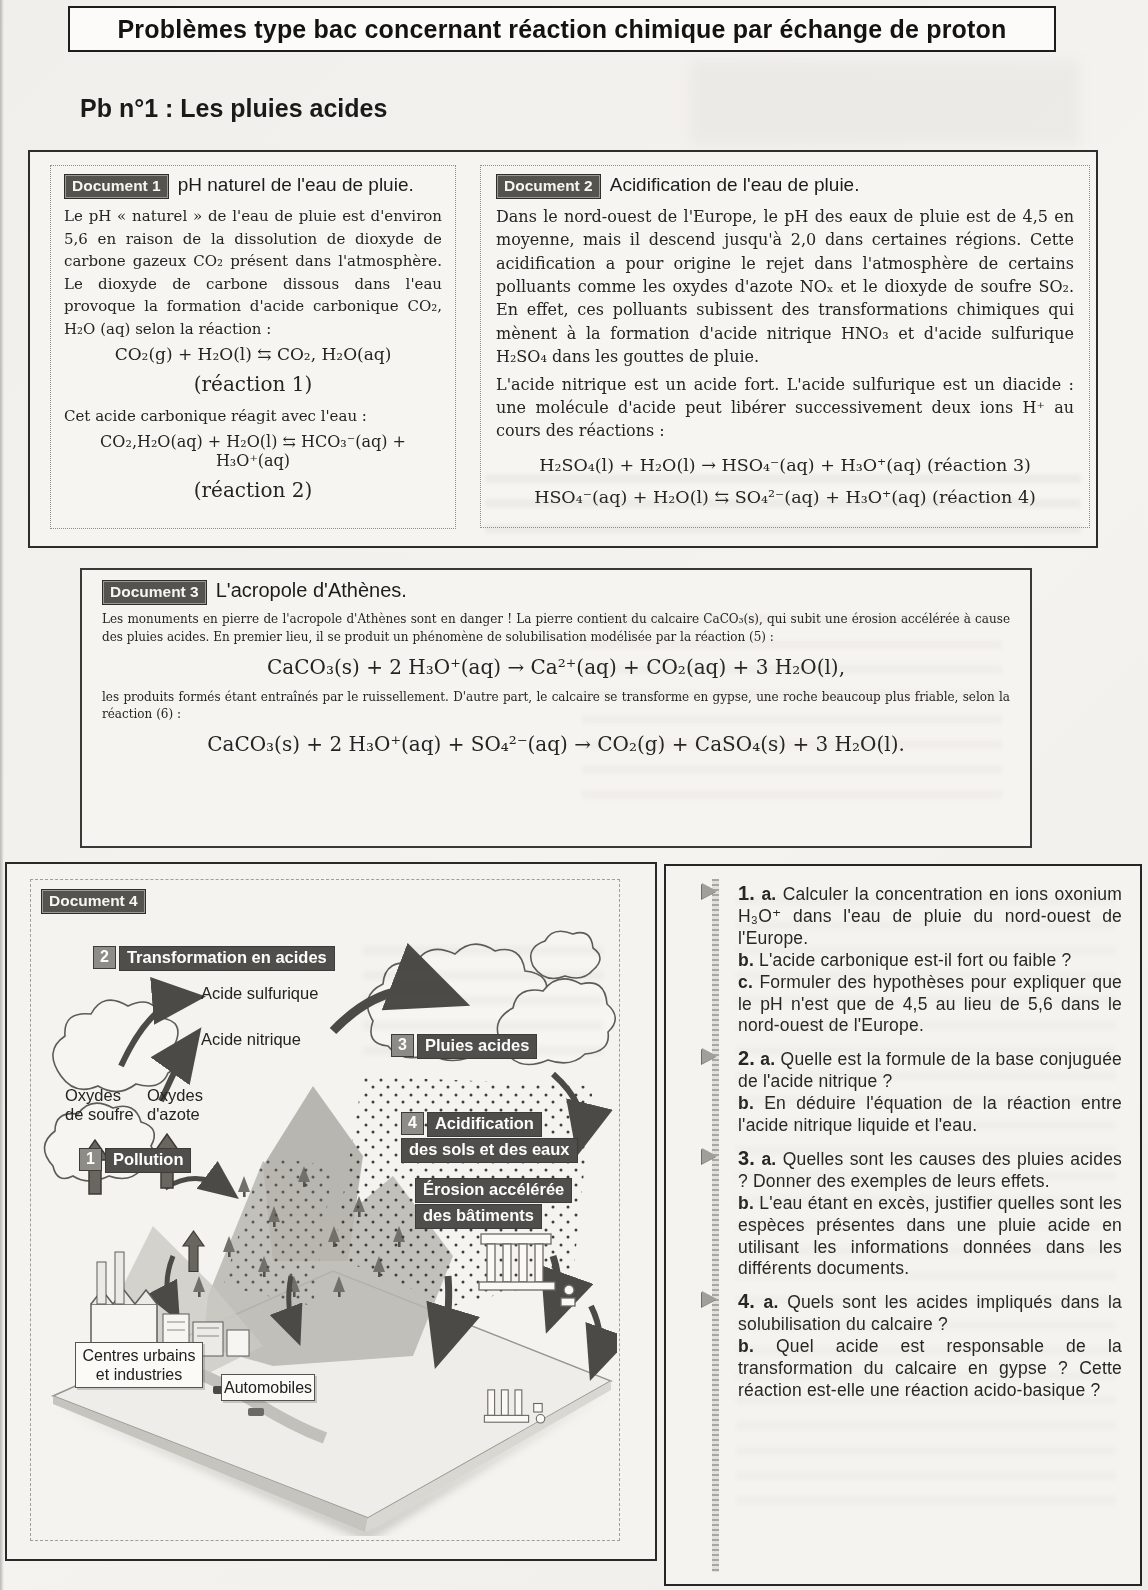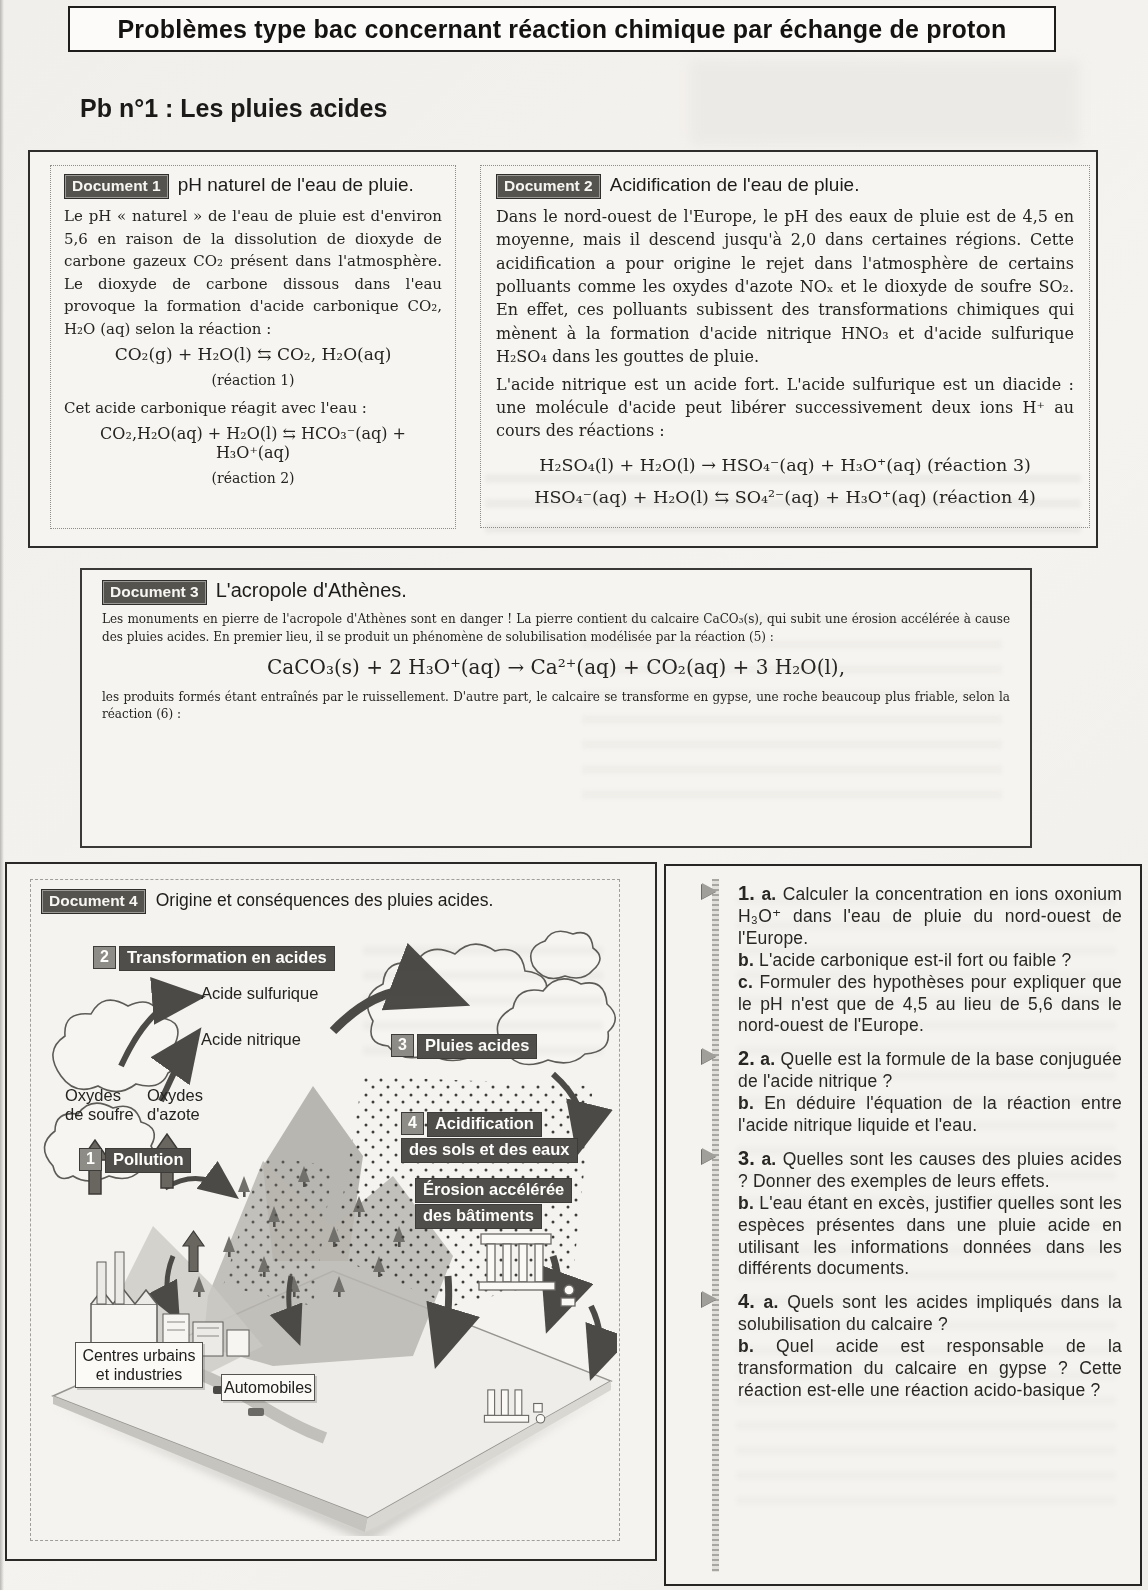--- a/index.html
+++ b/index.html
@@ -27,21 +27,21 @@
   .doc3{position:absolute;left:80px;top:568px;width:952px;height:280px;
     border:2px solid #3a3937;background:#f6f4f0;padding:9px 20px;box-sizing:border-box;}
   .doc-header{display:flex;align-items:baseline;gap:9px;margin:0 0 6px;}
   .badge{background:#55534e;color:#f7f6f3;font-family:"Liberation Sans",sans-serif;
     font-weight:bold;font-size:15.5px;padding:2px 7px 3px;border:1px solid #2e2d2b;
     box-shadow:inset 0 0 0 1px #9b9995;white-space:nowrap;}
   .doc-title{font-family:"Liberation Sans",sans-serif;font-weight:normal;font-size:19px;color:#1d1c1a;}
   .dp{font-size:15px;line-height:1.5;text-align:justify;margin:0 0 4px;}
   .doc2 .dp{font-size:16px;line-height:1.46;}
   .eq{text-align:center;font-size:17px;margin:3px 0 1px;}
-  .eqlabel{text-align:center;font-size:14px;margin:8px 0 9px;}
+  .eqlabel{text-align:center;font-size:20px;margin:8px 0 9px;}
   .doc2 .eq{font-size:17.5px;margin:12px 0;}
   .doc3 .dp{font-size:12px;line-height:1.48;margin-bottom:2px;}
   .doc3 .doc-title{font-size:20px;}
   .doc3 .eq{font-size:20px;margin:8px 0 10px;}
   
   .doc4{position:absolute;left:5px;top:862px;width:648px;height:695px;
     border:2px solid #2a2927;background:#f5f3ef;}
   .doc4-inner{position:absolute;left:23px;top:15px;width:588px;height:660px;border:1px dashed #a09e99;}
   .doc4-header{position:absolute;left:10px;top:9px;display:flex;gap:10px;align-items:baseline;}
   .doc4-header .doc-title{font-size:17.5px;}
@@ -114,28 +114,28 @@
 </div>
 
 <div class="doc3">
   <div class="doc-header">
     <span class="badge">Document 3</span>
     <span class="doc-title">L'acropole d'Athènes.</span>
   </div>
   <p class="dp">Les monuments en pierre de l'acropole d'Athènes sont en danger ! La pierre contient du calcaire CaCO₃(s), qui subit une érosion accélérée à cause des pluies acides. En premier lieu, il se produit un phénomène de solubilisation modélisée par la réaction (5) :</p>
   <p class="eq">CaCO₃(s) + 2 H₃O⁺(aq) → Ca²⁺(aq) + CO₂(aq) + 3 H₂O(l),</p>
   <p class="dp">les produits formés étant entraînés par le ruissellement. D'autre part, le calcaire se transforme en gypse, une roche beaucoup plus friable, selon la réaction (6) :</p>
+  <p class="eq">CaCO₃(s) + 2 H₃O⁺(aq) + SO₄²⁻(aq) → CO₂(g) + CaSO₄(s) + 3 H₂O(l).</p>
   <div class="ghost" style="left:500px;top:45px;width:420px;height:200px;opacity:.08;"></div>
 </div>
 
 <div class="doc4">
   <div class="doc4-inner">
     <div class="doc4-header">
       <span class="badge">Document 4</span>
-      <span class="doc-title">Origine et conséquences des pluies acides.</span>
     </div>
 
     <div class="illus">
       <svg width="584" height="610" viewBox="0 0 584 610">
         <defs>
           <marker id="ah" markerWidth="9" markerHeight="9" refX="6" refY="4" orient="auto">
             <path d="M0,0 L9,4 L0,8 Z" fill="#4c4a46"></path>
           </marker>
           <marker id="ah2" markerWidth="8" markerHeight="8" refX="5" refY="3.5" orient="auto">
             <path d="M0,0 L8,3.5 L0,7 Z" fill="#4c4a46"></path>

